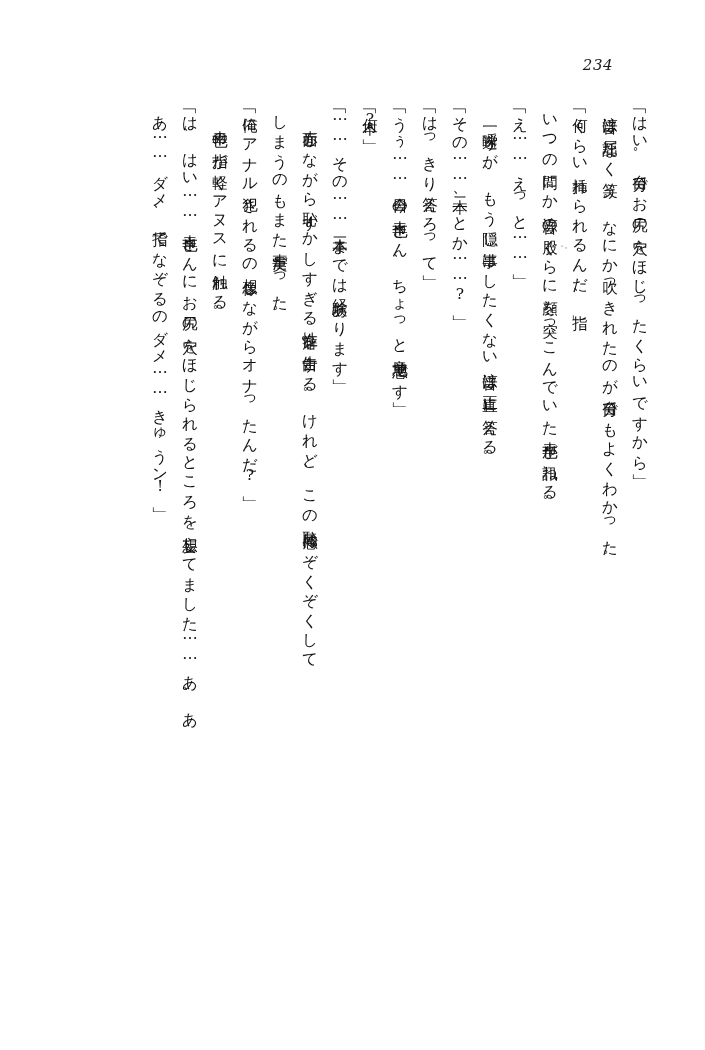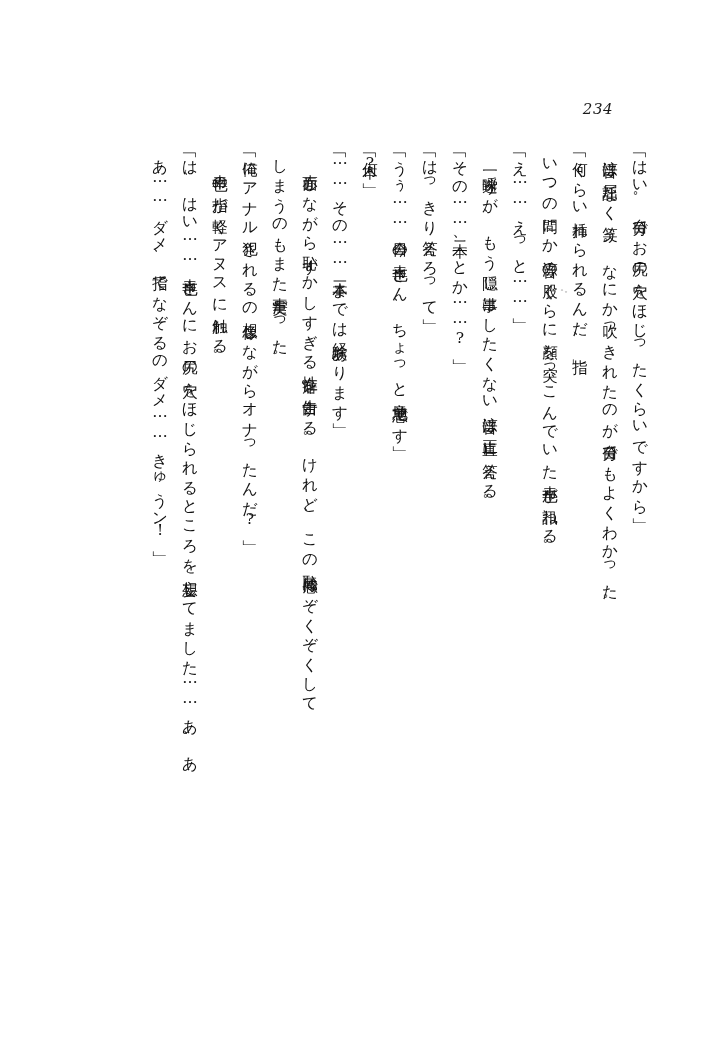--- a/index.html
+++ b/index.html
@@ -14,21 +14,20 @@
     color: #111111;
     overflow: hidden;
     position: relative;
   }
 
   .page {
     position: relative;
     width: 705px;
     height: 870px;
     box-sizing: border-box;
-    margin-top: 44px;
   }
 
   
   .page-number {
     position: absolute;
     top: 56px;
     right: 92px;
     font-family: "DejaVu Serif", "Liberation Serif", serif;
     font-style: italic;
     font-size: 15px;

